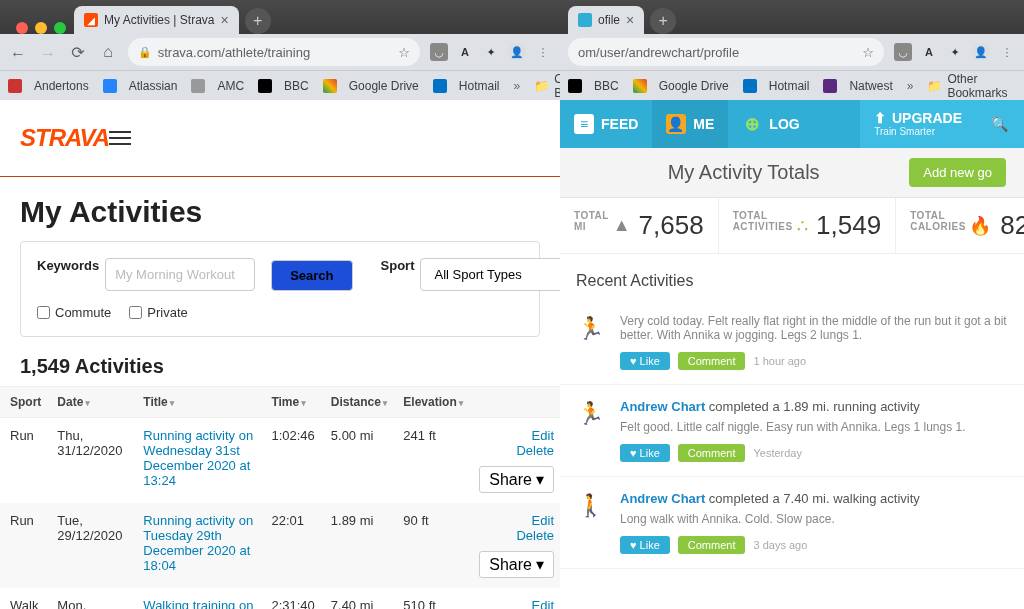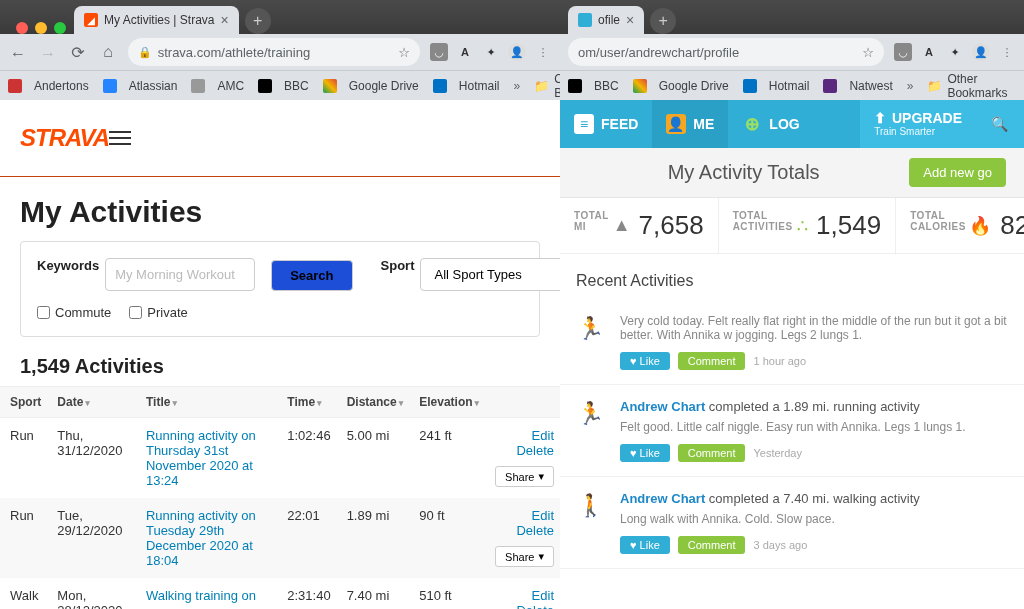--- a/index.html
+++ b/index.html
@@ -56,21 +56,21 @@
 .count{font-size:20px;font-weight:600;padding:0 20px 8px;color:#222}
 .tbl{width:100%;border-collapse:collapse;font-size:13px}
 .tbl thead{background:#f7f7f7;border-top:1px solid #eee;border-bottom:1px solid #eee}
 .tbl th{text-align:left;padding:8px 6px 8px 10px;font-weight:600;color:#444;font-size:12px}
 .tbl th .sort{color:#999;font-size:9px;margin-left:2px}
 .tbl td{padding:10px 6px 10px 10px;vertical-align:top;color:#333}
 .tbl tbody tr:nth-child(even){background:#f8f8f8}
 .lk{color:#007fb6;cursor:pointer}
 .actions{text-align:right;font-size:13px}
 .actions .lk{display:block}
-.share{margin-top:8px;border:1px solid #ccc;border-radius:3px;padding:3px 9px;font-size:11px;background:#fff;cursor:pointer;display:inline-flex;align-items:center;gap:4px}
+.share{margin-top:8px;border:1px solid #ccc;border-radius:3px;padding:3px 9px;font-size:16px;background:#fff;cursor:pointer;display:inline-flex;align-items:center;gap:4px}
 
 
 .rk-nav{background:#30aed6;display:flex;align-items:center;height:48px;color:#fff;font-size:14px;font-weight:600}
 .rk-nav .item{display:flex;align-items:center;gap:7px;padding:0 14px;height:100%;cursor:pointer}
 .rk-nav .item.active{background:#2aa0c6;position:relative}
 .rk-nav .item.active::after{content:"";position:absolute;bottom:-6px;left:50%;transform:translateX(-50%);border:6px solid transparent;border-top-color:#2aa0c6}
 .rk-nav .ico{width:20px;height:20px;display:flex;align-items:center;justify-content:center;font-size:14px;border-radius:3px}
 .rk-nav .upgrade{margin-left:auto;background:#3dbde3;padding:6px 14px;height:100%;display:flex;flex-direction:column;justify-content:center;line-height:1.2}
 .rk-nav .upgrade .sub{font-size:10px;font-weight:400;opacity:.9}
 .rk-nav .search{background:#3dbde3;width:48px;height:100%;display:flex;align-items:center;justify-content:center;cursor:pointer}
@@ -214,21 +214,21 @@
         <th><span>Time</span><span class="sort">▾</span></th>
         <th><span>Distance</span><span class="sort">▾</span></th>
         <th><span>Elevation</span><span class="sort">▾</span></th>
         <th></th>
       </tr>
           </thead>
       <tbody id="srows">
             <tr>
               <td>Run</td>
   <td>Thu, 31/12/2020</td>
-  <td><span class="lk">Running activity on Thursday 31st November 2020 at 13:24</span></td>
+  <td><span class="lk">Running activity on Wednesday 31st December 2020 at 13:24</span></td>
   <td>1:02:46</td>
   <td>5.00 mi</td>
   <td>241 ft</td>
   <td class="actions"><span class="lk">Edit</span><span class="lk">Delete</span><button class="share">Share <span>▾</span></button></td>
             </tr>
             <tr>
               <td>Run</td>
   <td>Tue, 29/12/2020</td>
   <td><span class="lk">Running activity on Tuesday 29th December 2020 at 18:04</span></td>
   <td>22:01</td>

